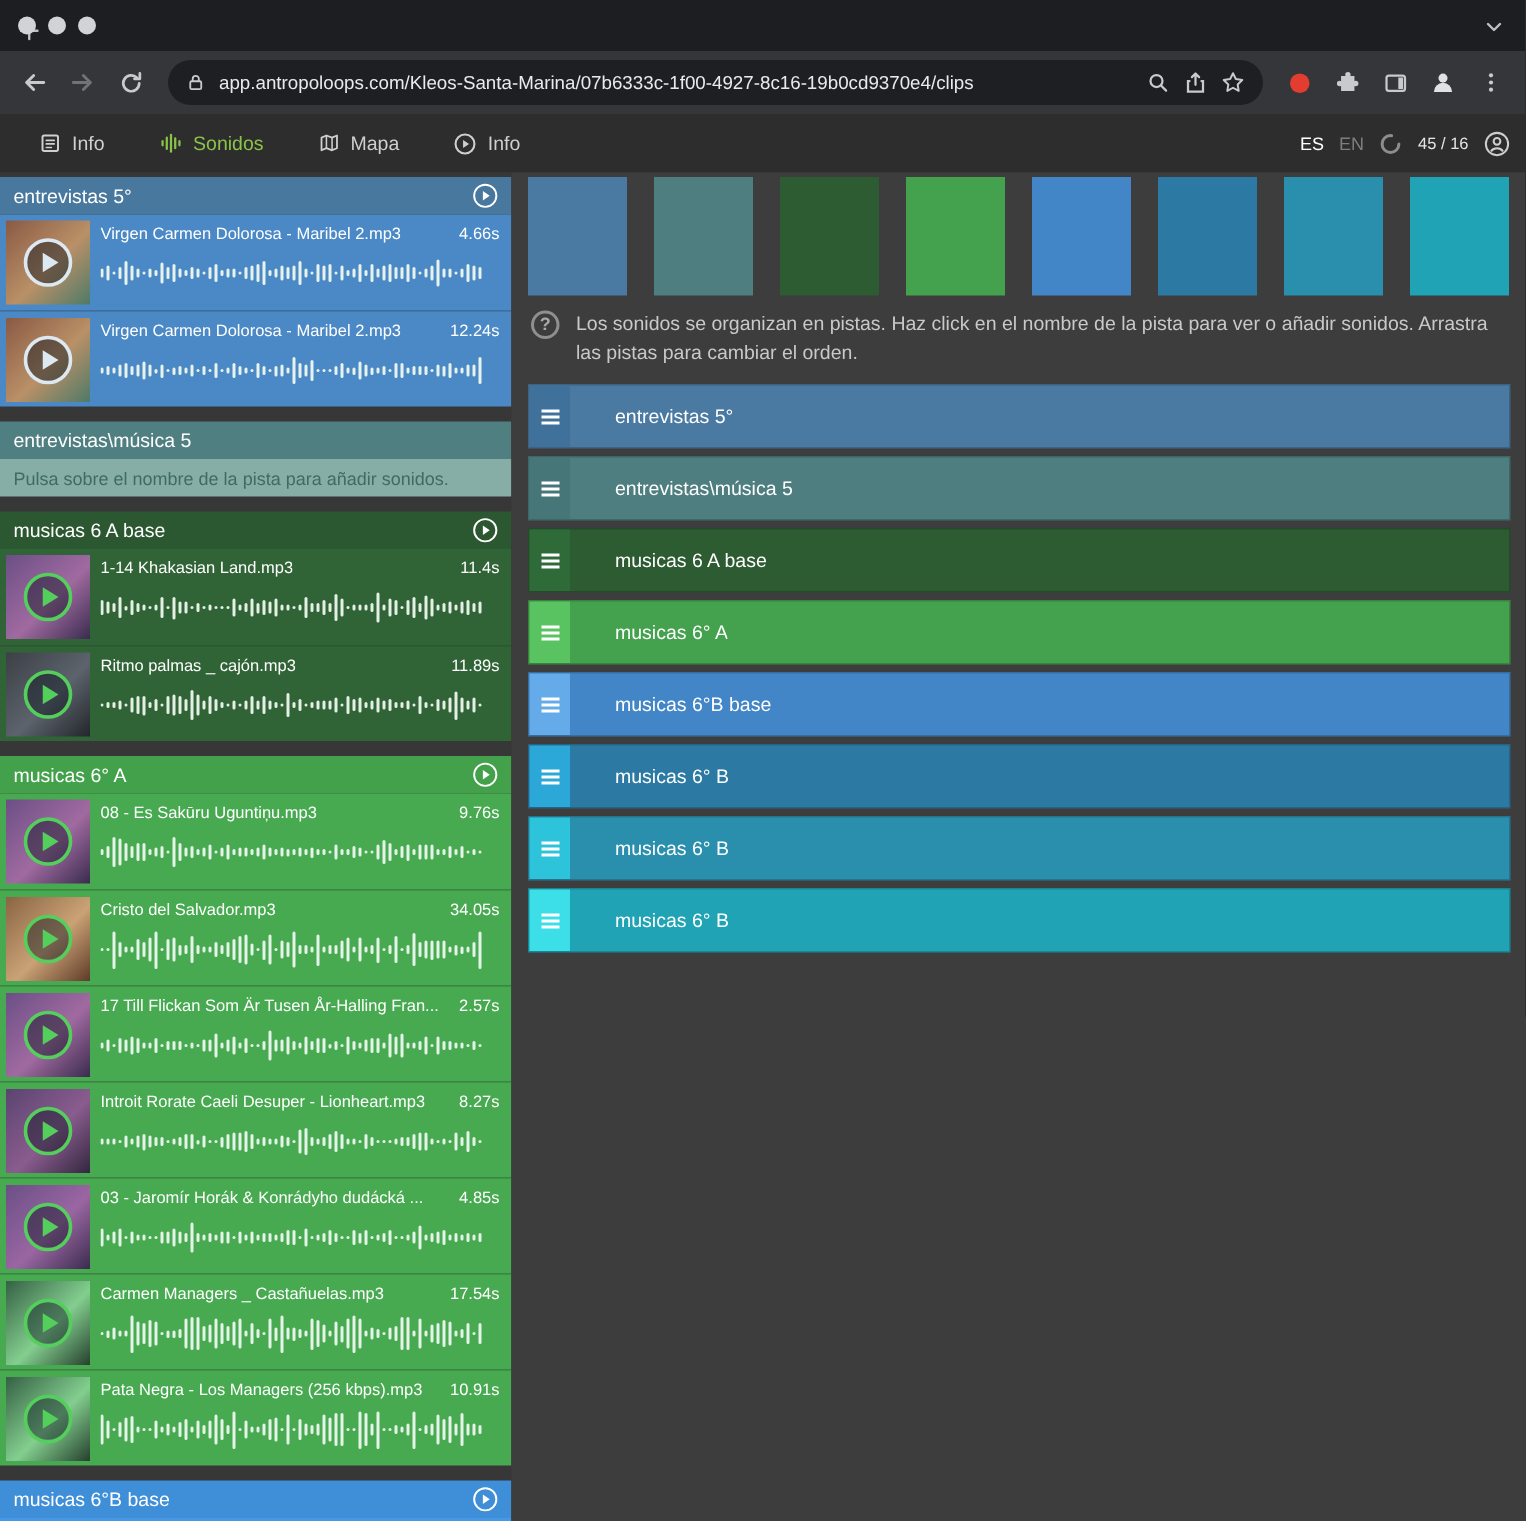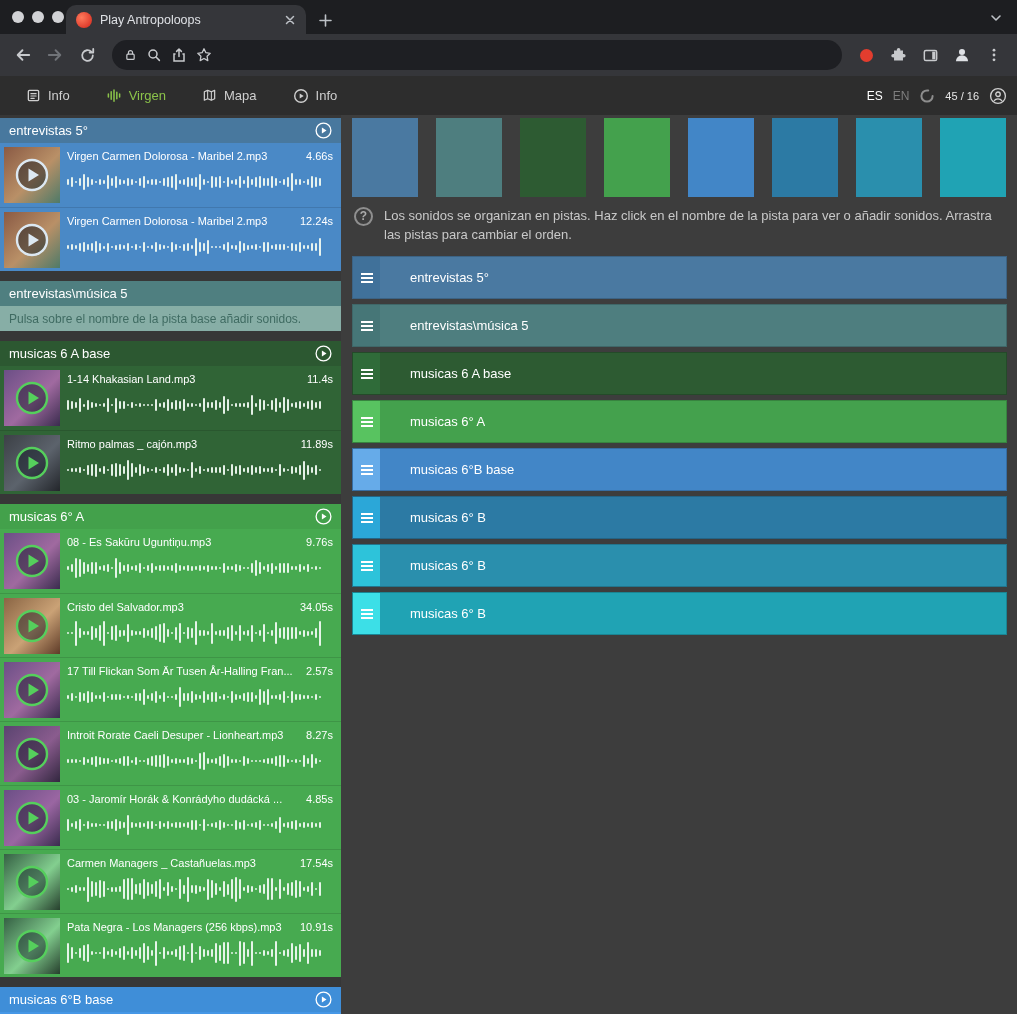--- a/index.html
+++ b/index.html
@@ -81,27 +81,20 @@
 <body>
 
 <div class="page">
 
   <div class="tabstrip">
     <div class="traffic">
       <span class="light"></span>
       <span class="light"></span>
       <span class="light"></span>
     </div>
-    <div class="tab">
-      <span class="favicon"></span>
-      <span class="tab-title">Play Antropoloops</span>
-      <svg class="icon" width="12" height="12" viewBox="0 0 12 12">
-        <path d="M2.5 2.5l7 7M9.5 2.5l-7 7" stroke="#bdc1c6" stroke-width="1.5" fill="none" stroke-linecap="round"></path>
-      </svg>
-    </div>
     <svg class="icon newtab" width="15" height="15" viewBox="0 0 15 15">
       <path d="M7.5 2v11M2 7.5h11" stroke="#bdc1c6" stroke-width="1.6" fill="none" stroke-linecap="round"></path>
     </svg>
     <svg class="icon tabsearch" width="14" height="14" viewBox="0 0 14 14">
       <path d="M3 5l4 4 4-4" stroke="#bdc1c6" stroke-width="1.6" fill="none" stroke-linecap="round" stroke-linejoin="round"></path>
     </svg>
   </div>
 
   <div class="toolbar">
     <span class="navbtn">
@@ -118,20 +111,21 @@
       <svg width="17" height="17" viewBox="0 0 16 16">
           <path d="M13 8a5 5 0 1 1-1.47-3.54" stroke="#c8cacd" stroke-width="1.7" fill="none" stroke-linecap="round"></path>
           <path d="M13.4 1.8v3.4H10" stroke="#c8cacd" stroke-width="1.7" fill="none" stroke-linecap="round" stroke-linejoin="round"></path>
         </svg>
     </span>
     <div class="addressbar">
       <svg class="icon" width="13" height="14" viewBox="0 0 16 16">
         <rect x="3.5" y="7" width="9" height="6.5" rx="1.2" stroke="#c8cacd" stroke-width="1.5" fill="none"></rect>
         <path d="M5.5 7V5a2.5 2.5 0 0 1 5 0v2" stroke="#c8cacd" stroke-width="1.5" fill="none"></path>
       </svg>
+      <span class="url">app.antropoloops.com/Kleos-Santa-Marina/07b6333c-1f00-4927-8c16-19b0cd9370e4/clips</span>
       <svg class="icon" width="16" height="16" viewBox="0 0 16 16">
         <circle cx="7" cy="7" r="4" stroke="#c8cacd" stroke-width="1.5" fill="none"></circle>
           <path d="M10 10l3.4 3.4" stroke="#c8cacd" stroke-width="1.5" stroke-linecap="round"></path>
       </svg>
       <svg class="icon" width="16" height="16" viewBox="0 0 16 16">
         <path d="M8 9.5V2.2M5.6 4.4L8 2l2.4 2.4" stroke="#c8cacd" stroke-width="1.5" fill="none" stroke-linecap="round" stroke-linejoin="round"></path>
         <path d="M4 7H3v7h10V7h-1" stroke="#c8cacd" stroke-width="1.5" fill="none" stroke-linecap="round"></path>
       </svg>
       <svg class="icon" width="16" height="16" viewBox="0 0 16 16">
         <path d="M8 1.8l1.9 3.9 4.3.6-3.1 3 .7 4.3L8 11.5l-3.8 2.1.7-4.3-3.1-3 4.3-.6z" stroke="#c8cacd" stroke-width="1.3" fill="none" stroke-linejoin="round"></path>
@@ -170,21 +164,21 @@
         <svg width="15" height="15" viewBox="0 0 16 16">
             <rect x="2.5" y="2.5" width="11" height="11" rx="1.2" stroke="#cfcfcf" stroke-width="1.4" fill="none"></rect>
             <path d="M5.2 6h5.6M5.2 8.5h5.6M5.2 11h3.6" stroke="#cfcfcf" stroke-width="1.2" stroke-linecap="round"></path>
           </svg>
         <span>Info</span>
       </div>
       <div class="apptab active">
         <svg width="16" height="15" viewBox="0 0 16 16">
             <path d="M2 6.5v3M5 4v8M8 2v12M11 4.5v7M14 6.5v3" stroke="#8bc34a" stroke-width="1.6" stroke-linecap="round"></path>
           </svg>
-        <span>Virgen</span>
+        <span>Sonidos</span>
       </div>
       <div class="apptab">
         <svg width="15" height="15" viewBox="0 0 16 16">
             <path d="M2.5 4L6 2.5l4 1.5 3.5-1.5v9L10 13 6 11.5 2.5 13z" stroke="#cfcfcf" stroke-width="1.3" fill="none" stroke-linejoin="round"></path>
             <path d="M6 2.5v9M10 4v9" stroke="#cfcfcf" stroke-width="1.1"></path>
           </svg>
         <span>Mapa</span>
       </div>
       <div class="apptab">
         <svg width="16" height="16" viewBox="0 0 16 16">
@@ -384,21 +378,21 @@
                   <span class="wbar" style="height: 7.4px;"></span>
                   <span class="wbar" style="height: 17.6px;"></span>
                 </div>
               </div>
             </div>
           </section>
           <section class="group">
             <div class="group-header" style="background: rgb(79, 127, 128);">
               <span class="group-name">entrevistas\música 5</span>
             </div>
-            <div class="group-hint" style="background: rgb(135, 174, 166); color: rgb(63, 107, 98);">Pulsa sobre el nombre de la pista base añadir sonidos.</div>
+            <div class="group-hint" style="background: rgb(135, 174, 166); color: rgb(63, 107, 98);">Pulsa sobre el nombre de la pista para añadir sonidos.</div>
           </section>
           <section class="group">
             <div class="group-header" style="background: rgb(44, 88, 49);">
               <span class="group-name">musicas 6 A base</span>
               <span class="play-btn">
                 <svg width="17" height="17" viewBox="0 0 17 17">
                   <circle cx="8.5" cy="8.5" r="7.4" fill="none" stroke="#fff" stroke-width="1.3"></circle>
                   <path d="M6.9 5.4l4.6 3.1-4.6 3.1z" fill="#fff"></path>
                 </svg>
               </span>

